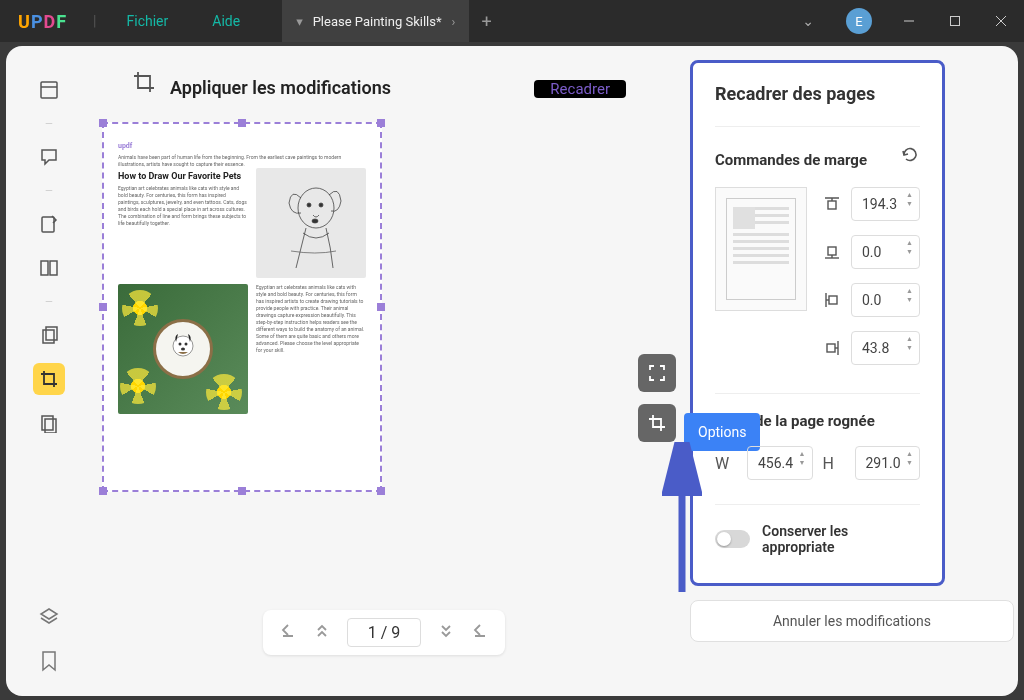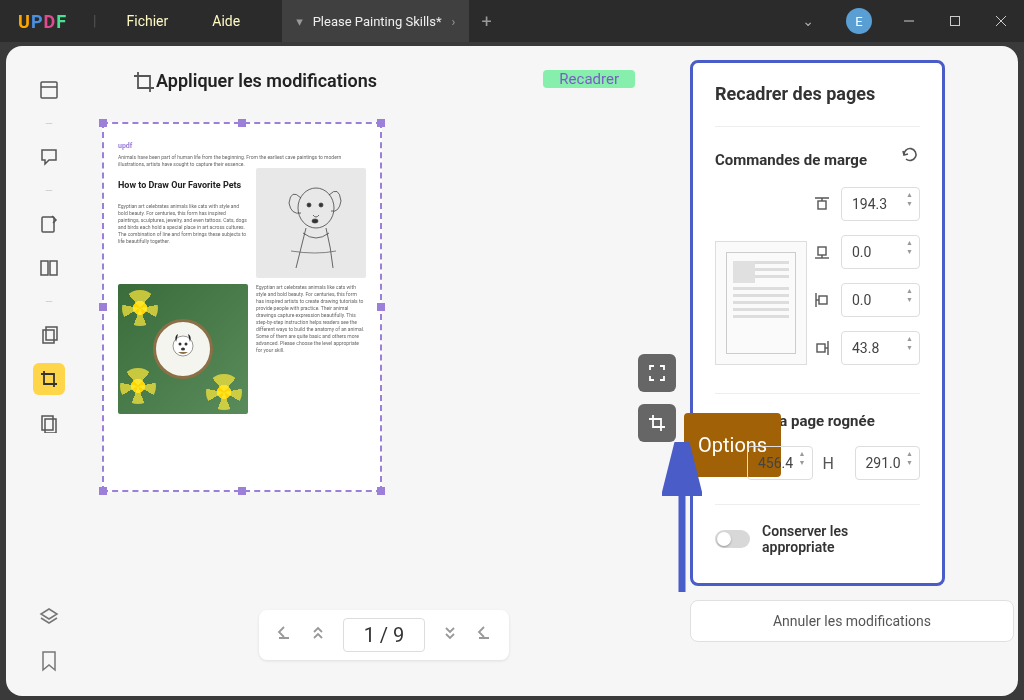--- a/index.html
+++ b/index.html
@@ -4,73 +4,73 @@
   <style>
     *{box-sizing:border-box;margin:0;padding:0;font-family:-apple-system,BlinkMacSystemFont,"Segoe UI",Roboto,sans-serif}
     body{width:1024px;height:700px;background:#3a3a3a;overflow:hidden;position:relative}
     .titlebar{height:42px;background:#2b2b2b;display:flex;align-items:center;color:#bbb;font-size:14px}
     .logo{display:flex;align-items:center;padding:0 18px;font-weight:700;font-size:18px;letter-spacing:1px}
     .logo span:nth-child(1){color:#ffa500}
     .logo span:nth-child(2){color:#4a90e2}
     .logo span:nth-child(3){color:#e24a90}
     .logo span:nth-child(4){color:#4ae290}
     .tb-sep{color:#555;padding:0 8px}
-    .tb-menu{padding:0 22px;cursor:pointer;color:#fef9c3}
+    .tb-menu{padding:0 22px;cursor:pointer;color:#14b8a6}
     .tab{background:#404040;padding:8px 14px;margin-left:20px;display:flex;align-items:center;gap:10px;height:100%;font-size:13px;color:#eee}
     .tab-arrow{color:#999}
     .tab-plus{color:#999;padding:0 12px;font-size:18px}
     .tb-right{margin-left:auto;display:flex;align-items:center;height:100%}
     .tb-chev{padding:0 18px;color:#aaa}
     .avatar{width:26px;height:26px;border-radius:50%;background:#5a9fd4;color:#fff;display:flex;align-items:center;justify-content:center;font-size:13px;margin:0 14px}
     .win-btn{width:46px;height:42px;display:flex;align-items:center;justify-content:center;color:#ccc}
     .win-btn svg{stroke:#ccc;fill:none;stroke-width:1}
     .main{background:#f6f6f6;border-radius:16px;margin:4px 6px 6px 6px;height:650px;display:flex;position:relative;overflow:hidden}
     .sidebar{width:86px;display:flex;flex-direction:column;align-items:center;padding-top:28px;gap:12px}
     .sb-icon{width:32px;height:32px;display:flex;align-items:center;justify-content:center;border-radius:6px}
     .sb-icon.active{background:#ffd54a}
     .sb-dash{color:#ccc;font-size:10px}
     .sb-bottom{margin-top:auto;margin-bottom:20px;display:flex;flex-direction:column;gap:18px;align-items:center}
     .content{flex:1;padding:24px 10px 10px 10px;position:relative}
-    .content-header{display:flex;align-items:flex-start;margin-bottom:24px;padding-left:30px}
+    .content-header{display:flex;align-items:flex-end;gap:14px;margin-bottom:24px;padding-left:30px}
     .content-title{font-size:18px;font-weight:600;color:#222}
-    .crop-btn{background:#86efac;color:#7b5cc8;padding:0 16px;border-radius:4px;font-size:15px;margin-left:auto;margin-right:31px}
+    .crop-btn{background:#000000;color:#7b5cc8;padding:0 16px;border-radius:4px;font-size:15px;margin-left:auto;margin-right:40px}
     .doc-wrap{display:flex;justify-content:flex-start;position:relative;height:480px}
     .doc-page{width:280px;height:370px;background:#fff;border:2px dashed #9b7fd8;position:relative;padding:18px 14px;font-size:5px;color:#666}
     .doc-page::before,.doc-page::after{content:'';position:absolute;width:8px;height:8px;background:#9b7fd8}
     .doc-page::before{top:-5px;left:-5px}
     .doc-page::after{bottom:-5px;right:-5px}
     .handle{position:absolute;width:8px;height:8px;background:#9b7fd8}
     .handle.tr{top:-5px;right:-5px}
     .handle.bl{bottom:-5px;left:-5px}
     .handle.tm{top:-5px;left:50%;margin-left:-4px}
     .handle.bm{bottom:-5px;left:50%;margin-left:-4px}
     .handle.ml{left:-5px;top:50%;margin-top:-4px}
     .handle.mr{right:-5px;top:50%;margin-top:-4px}
     .doc-logo{color:#9b7fd8;font-weight:700;font-size:7px;margin-bottom:4px}
-    .doc-h{font-weight:700;font-size:9px;color:#222;margin:12px 0;line-height:1.2}
+    .doc-h{font-weight:700;font-size:9px;color:#222;margin:3px 0;line-height:1.2}
     .doc-row{display:flex;gap:8px;margin-bottom:6px}
     .doc-text{flex:1;line-height:1.4}
     .doc-img{width:110px;height:110px;background:#e8e8e8;border-radius:2px;display:flex;align-items:center;justify-content:center}
     .doc-img2{width:130px;height:130px;background:linear-gradient(135deg,#3a6b3a,#5a8b5a);border-radius:2px;position:relative}
     .flower{position:absolute;width:28px;height:28px;background:radial-gradient(circle,#ffd700 35%,transparent 36%);border-radius:50%}
     .flower::before{content:'';position:absolute;inset:-4px;background:conic-gradient(#ffeb3b 0deg 40deg,transparent 40deg 80deg,#ffeb3b 80deg 120deg,transparent 120deg 160deg,#ffeb3b 160deg 200deg,transparent 200deg 240deg,#ffeb3b 240deg 280deg,transparent 280deg 320deg,#ffeb3b 320deg 360deg);border-radius:50%;opacity:.7}
     .hoop{position:absolute;left:50%;top:50%;width:60px;height:60px;border:3px solid #8b6f47;border-radius:50%;transform:translate(-50%,-50%);background:#f5f5f0}
     .side-tools{position:absolute;left:536px;top:232px;display:flex;flex-direction:column;gap:12px}
     .tool-btn{width:38px;height:38px;background:#666;border-radius:6px;display:flex;align-items:center;justify-content:center}
-    .tooltip{position:absolute;left:582px;top:291px;background:#a16207;color:#fff;padding:20px 14px;border-radius:4px;font-size:20px}
+    .tooltip{position:absolute;left:582px;top:291px;background:#3b82f6;color:#fff;padding:11px 14px;border-radius:4px;font-size:14px}
     .arrow-annotation{position:absolute;left:560px;top:320px}
     .pager{display:flex;justify-content:center;margin-top:8px}
     .pager-box{background:#fff;border-radius:8px;padding:8px 16px;display:flex;align-items:center;gap:16px;box-shadow:0 1px 3px rgba(0,0,0,.1)}
     .pg-btn{color:#888;cursor:pointer}
-    .pg-field{border:1px solid #ddd;border-radius:4px;padding:4px 20px;font-size:20px;color:#333}
+    .pg-field{border:1px solid #ddd;border-radius:4px;padding:4px 20px;font-size:16px;color:#333}
     .panel{width:255px;border:3px solid #4a5cc8;border-radius:8px;margin:14px;padding:20px 22px;background:#fff}
     .panel-title{font-size:18px;font-weight:700;color:#333;margin-bottom:22px}
     .sec-header{display:flex;align-items:flex-end;justify-content:space-between;margin-bottom:18px}
     .sec-title{font-size:15px;font-weight:700;color:#333}
-    .margin-row{display:flex;align-items:flex-end;gap:4px;margin-bottom:28px}
+    .margin-row{display:flex;align-items:flex-start;gap:14px;margin-bottom:28px}
     .preview-box{width:92px;height:124px;border:1px solid #ddd;background:#fafafa;padding:10px}
     .preview-inner{width:100%;height:100%;border:1px solid #ccc;padding:8px 6px}
     .preview-inner div{height:3px;background:#ddd;margin-bottom:4px}
     .preview-inner .sq{width:22px;height:22px;background:#e0e0e0;float:left;margin-right:4px;margin-bottom:4px}
     .margin-fields{flex:1;display:flex;flex-direction:column;gap:14px}
     .mf-row{display:flex;align-items:center;gap:8px}
     .mf-icon{width:22px;display:flex;justify-content:center}
     .num-input{flex:1;border:1px solid #ddd;border-radius:4px;height:34px;display:flex;align-items:center;padding:0 10px;font-size:14px;color:#444;position:relative}
     .spinners{position:absolute;right:6px;top:3px;display:flex;flex-direction:column;gap:1px;font-size:7px;color:#999}
     .size-row{display:flex;align-items:center;gap:10px;margin-bottom:24px}

